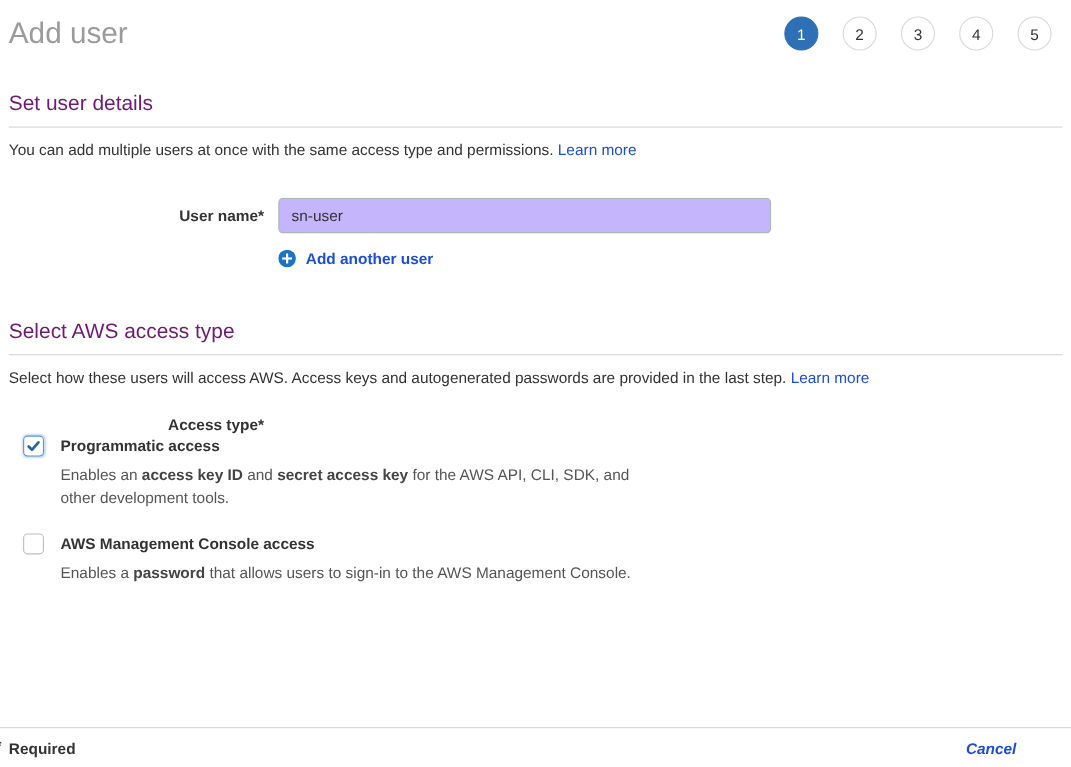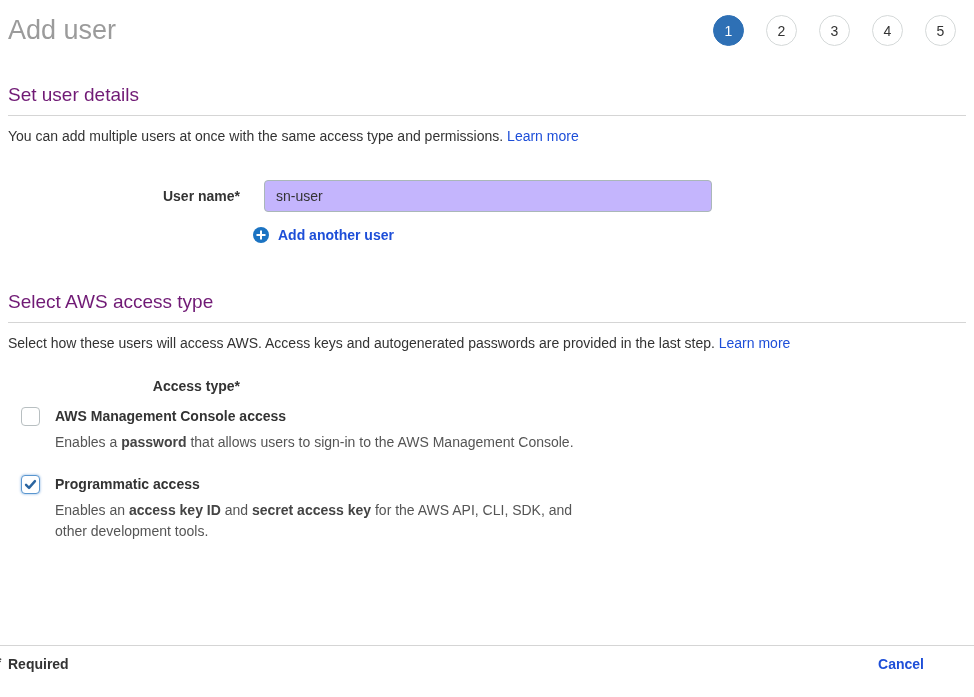--- a/index.html
+++ b/index.html
@@ -27,21 +27,21 @@
   .section-1 { margin-top:38px; }
   .section-2 { margin-top:48px; }
   .section h2 { font-size:19px; font-weight:400; color:#701a75; padding-bottom:9px; }
   .section .rule { border:none; border-top:1px solid #d5d5d5; }
   .section .lead { margin-top:12px; font-size:14px; color:#333; }
 
   a.link { color:#1d4ed8; text-decoration:none; cursor:pointer; }
   a.link.bold { font-weight:700; }
 
   
-  .form-row { display:flex; align-items:center; margin-top:36px;gap:11px; }
+  .form-row { display:flex; align-items:center; margin-top:36px; }
   .form-row.top { align-items:flex-start; margin-top:26px;flex-direction:column; }
   .form-label { width:232px; flex-shrink:0; text-align:right; font-weight:700; font-size:14px; color:#333; }
   .form-row.top .form-label { line-height:19px; }
   .form-ctrl { margin-left:13px; }
 
   .text-input {
     width:448px; height:32px; border:1px solid #aab7b8; border-radius:4px;
     padding:0 11px; font-size:14px; color:#333;
     font-family:"Liberation Sans","DejaVu Sans",sans-serif; outline:none; background:#c4b5fd;
   }
@@ -61,28 +61,28 @@
     border:1px solid #5a96cf;
     box-shadow:0 0 2px 1px rgba(90,150,215,0.35);
   }
   .check-glyph { width:13px; height:13px; display:block; }
   .option-title { font-weight:700; font-size:14px; color:#333; line-height:19px; }
   .option-desc { margin-top:6px; width:522px; font-size:14px; line-height:21px; color:#555; }
   .option-desc b { color:#444; }
 
   
   .footer {
-    position:absolute; left:0; right:0; bottom:16px; height:36px; background:#fff;
+    position:absolute; left:0; right:0; bottom:0; height:36px; background:#fff;
     border-top:1px solid #d5d5d5;
     display:flex; align-items:center; padding:0 18px 0 8px;
   }
   .required { font-weight:700; font-size:14px; color:#333; position:relative; }
   .required .star { position:absolute; left:-12px; top:-2px; }
   .footer .spacer { flex:1; }
-  .cancel-link { font-weight:700; font-size:14px; margin-right:32px; }
+  .cancel-link { font-weight:700; font-size:14px; margin-right:32px;font-style:italic; }
   .next-btn {
     height:31px; padding:0 17px; border-radius:4px; cursor:pointer;
     background:linear-gradient(to bottom,#4286c5 0%,#2e6da4 100%);
     border:1px solid #2b5f8e; color:#fff; font-weight:700; font-size:14px;
     font-family:"Liberation Sans","DejaVu Sans",sans-serif;
     text-shadow:0 1px 1px rgba(0,0,0,0.2);
   }
 </style>
 </head>
 <body>
@@ -123,36 +123,36 @@
 <div class="section section-2">
   <h2>Select AWS access type</h2>
   <hr class="rule">
   <p class="lead"><span>Select how these users will access AWS. Access keys and autogenerated passwords are provided in the last step.</span> <a class="link">Learn more</a></p>
 
   <div class="form-row top">
     <label class="form-label">Access type*</label>
     <div class="form-ctrl">
 
       <div class="option">
-        <span class="checkbox"></span>
-        <div>
-          <div class="option-title">AWS Management Console access</div>
-          <div class="option-desc"><span>Enables a </span><b>password</b><span> that allows users to sign-in to the AWS Management Console.</span></div>
-        </div>
-      </div>
-
-      <div class="option">
         <span class="checkbox checked">
           <svg class="check-glyph" viewBox="0 0 16 16">
             <path d="M2.5 8.5 L6.2 12.2 L13.5 3.8" stroke="#2b65a0" stroke-width="3" fill="none" stroke-linecap="round" stroke-linejoin="round"></path>
           </svg>
         </span>
         <div>
           <div class="option-title">Programmatic access</div>
           <div class="option-desc"><span>Enables an </span><b>access key ID</b><span> and </span><b>secret access key</b><span> for the AWS API, CLI, SDK, and other development tools.</span></div>
+        </div>
+      </div>
+
+      <div class="option">
+        <span class="checkbox"></span>
+        <div>
+          <div class="option-title">AWS Management Console access</div>
+          <div class="option-desc"><span>Enables a </span><b>password</b><span> that allows users to sign-in to the AWS Management Console.</span></div>
         </div>
       </div>
 
     </div>
   </div>
 </div>
 
 <div class="footer">
   <span class="required"><span class="star">*</span><span>Required</span></span>
   <span class="spacer"></span>

